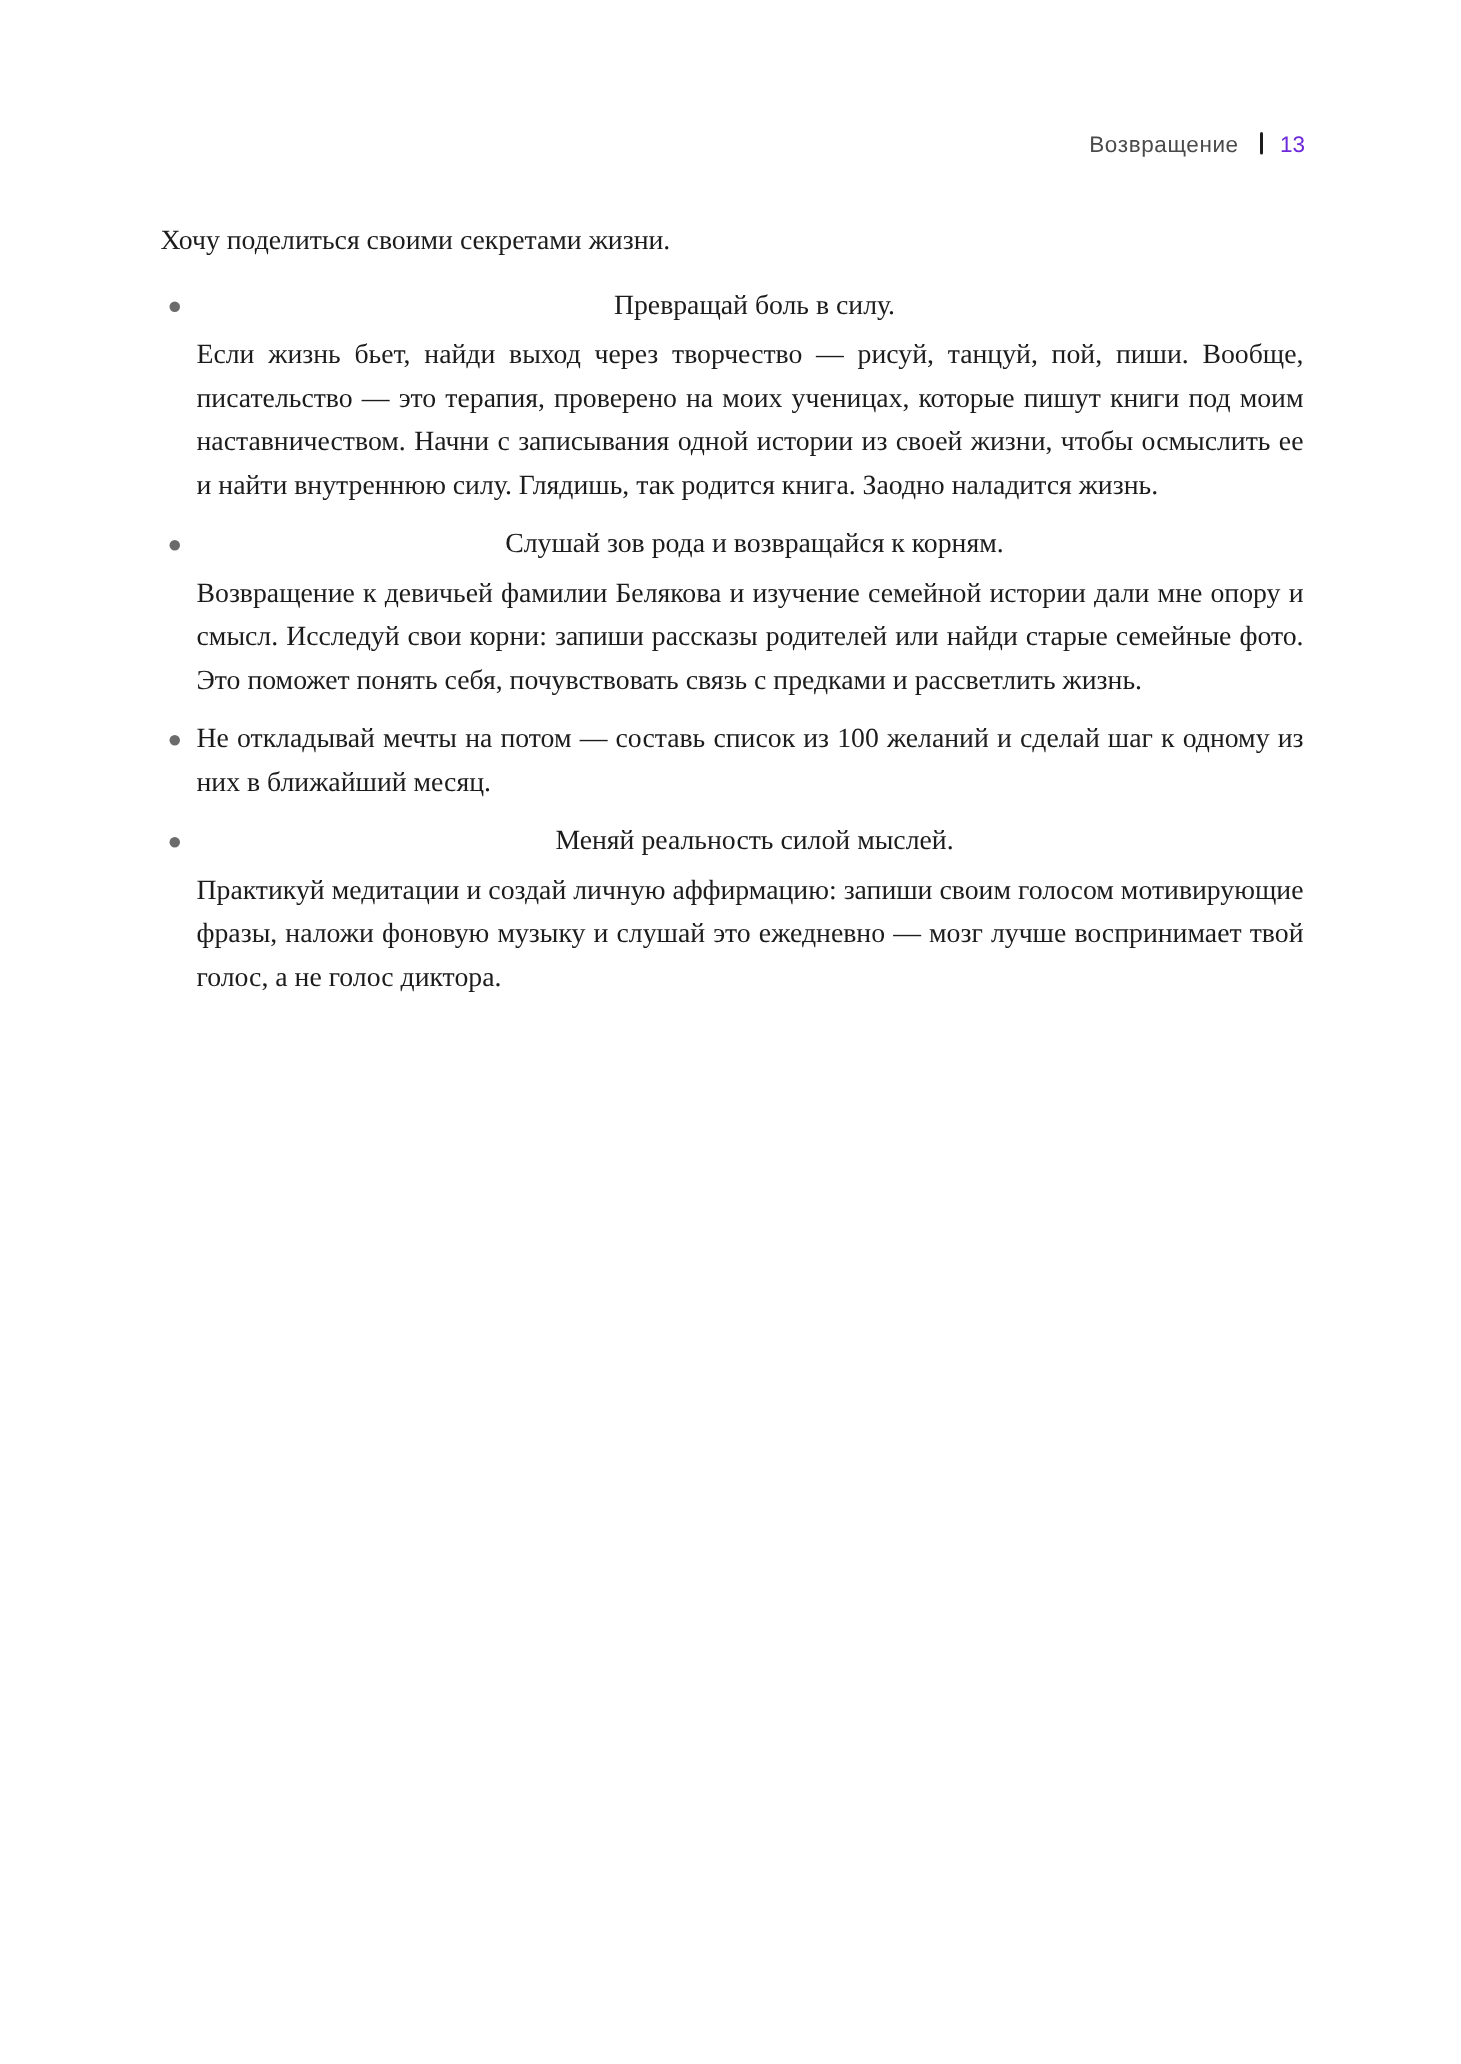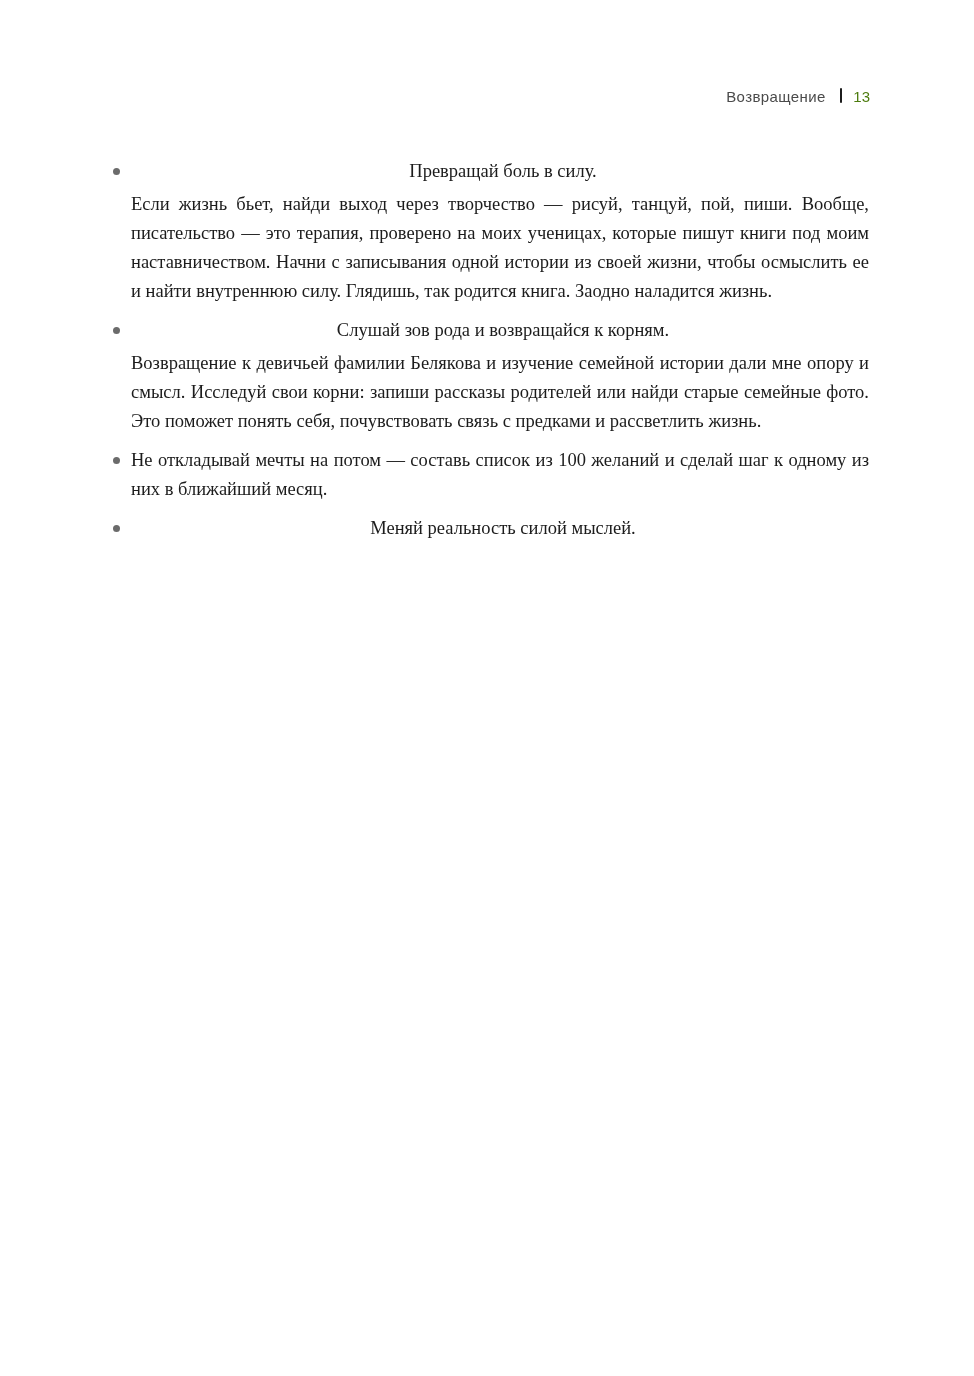--- a/index.html
+++ b/index.html
@@ -34,21 +34,21 @@
     letter-spacing: 0.4px;
   }
   .running-header .divider {
     width: 2.5px;
     height: 15px;
     background: #1c1c1c;
     margin: 0 11px 0 14px;
     border-radius: 1px;
   }
   .running-header .pagenum {
-    color: #4d7c0f;
+    color: #6d28d9;
   }
   .content {
     position: absolute;
     top: 147px;
     left: 107px;
     width: 762px;
     font-size: 18.5px;
     line-height: 29px;
   }
   .intro {
@@ -88,20 +88,21 @@
 <div class="page">
 
   <div class="running-header">
     <span class="section">Возвращение</span>
     <span class="divider"></span>
     <span class="pagenum">13</span>
   </div>
 
   <div class="content">
 
+    <p class="intro">Хочу поделиться своими секретами жизни.</p>
 
     <div class="bullet-item">
       <div class="bullet-head">
         <span class="bullet-dot"></span>
         <span>Превращай боль в силу.</span>
       </div>
       <p class="bullet-body">Если жизнь бьет, найди выход через творчество — рисуй, танцуй, пой, пиши. Вообще, писательство — это терапия, проверено на моих ученицах, которые пишут книги под моим наставничеством. Начни с записывания одной истории из своей жизни, чтобы осмыслить ее и найти внутреннюю силу. Глядишь, так родится книга. Заодно наладится жизнь.</p>
     </div>
 
     <div class="bullet-item">
@@ -117,18 +118,19 @@
         <span class="bullet-dot"></span>
       </div>
       <p class="bullet-body">Не откладывай мечты на потом — составь список из 100 желаний и сделай шаг к одному из них в ближайший месяц.</p>
     </div>
 
     <div class="bullet-item">
       <div class="bullet-head">
         <span class="bullet-dot"></span>
         <span>Меняй реальность силой мыслей.</span>
       </div>
+      <p class="bullet-body">Практикуй медитации и создай личную аффирмацию: запиши своим голосом мотивирующие фразы, наложи фоновую музыку и слушай это ежедневно — мозг лучше воспринимает твой голос, а не голос диктора.</p>
     </div>
 
 
   </div>
 
 </div>
 
 </body></html>

